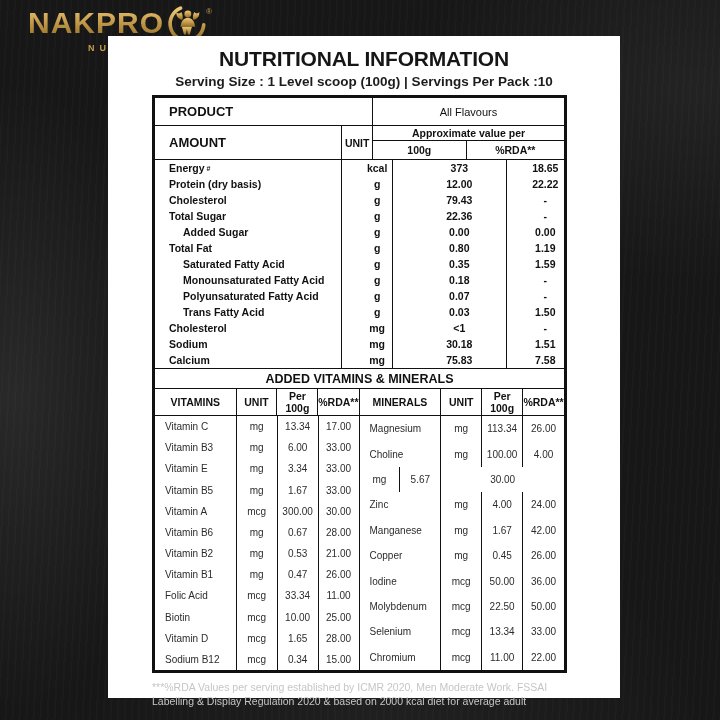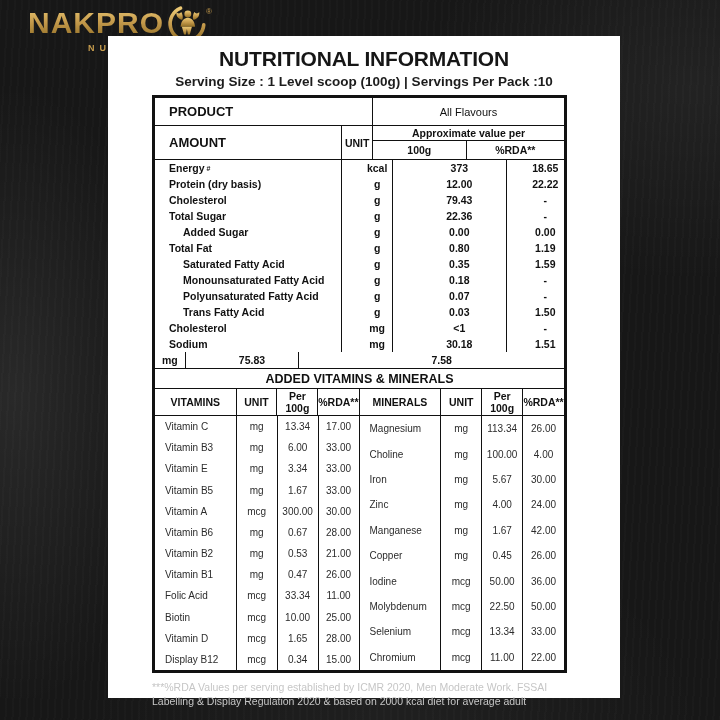--- a/index.html
+++ b/index.html
@@ -239,20 +239,24 @@
           <div class="cell left br c-name">
             <span>Sodium</span>
             <sup></sup>
           </div>
           <div class="cell br c-unit">mg</div>
           <div class="cell br c-val">30.18</div>
           <div class="cell c-rda">1.51</div>
         </div>
 
         <div class="mrow">
+          <div class="cell left br c-name">
+            <span>Calcium</span>
+            <sup></sup>
+          </div>
           <div class="cell br c-unit">mg</div>
           <div class="cell br c-val">75.83</div>
           <div class="cell c-rda">7.58</div>
         </div>
       </div>
 
     <div class="cell avm-title bb">ADDED VITAMINS &amp; MINERALS</div>
     <div class="flex vm-head bb">
       <div class="half">
         <div class="cell br v-name">VITAMINS</div>
@@ -341,21 +345,21 @@
           </div>
 
           <div class="vrow">
             <div class="cell left br v-name">Vitamin D</div>
             <div class="cell br v-unit">mcg</div>
             <div class="cell br v-per">1.65</div>
             <div class="cell br v-rda">28.00</div>
           </div>
 
           <div class="vrow">
-            <div class="cell left br v-name">Display B12</div>
+            <div class="cell left br v-name">Sodium B12</div>
             <div class="cell br v-unit">mcg</div>
             <div class="cell br v-per">0.34</div>
             <div class="cell br v-rda">15.00</div>
           </div>
         </div>
       <div class="vm-col">
 
           <div class="vrow">
             <div class="cell left br v-name">Magnesium</div>
             <div class="cell br v-unit">mg</div>
@@ -364,21 +368,20 @@
           </div>
 
           <div class="vrow">
             <div class="cell left br v-name">Choline</div>
             <div class="cell br v-unit">mg</div>
             <div class="cell br v-per">100.00</div>
             <div class="cell v-rda">4.00</div>
           </div>
 
           <div class="vrow">
-            <div class="cell left br v-name">Iron</div>
             <div class="cell br v-unit">mg</div>
             <div class="cell br v-per">5.67</div>
             <div class="cell v-rda">30.00</div>
           </div>
 
           <div class="vrow">
             <div class="cell left br v-name">Zinc</div>
             <div class="cell br v-unit">mg</div>
             <div class="cell br v-per">4.00</div>
             <div class="cell v-rda">24.00</div>

